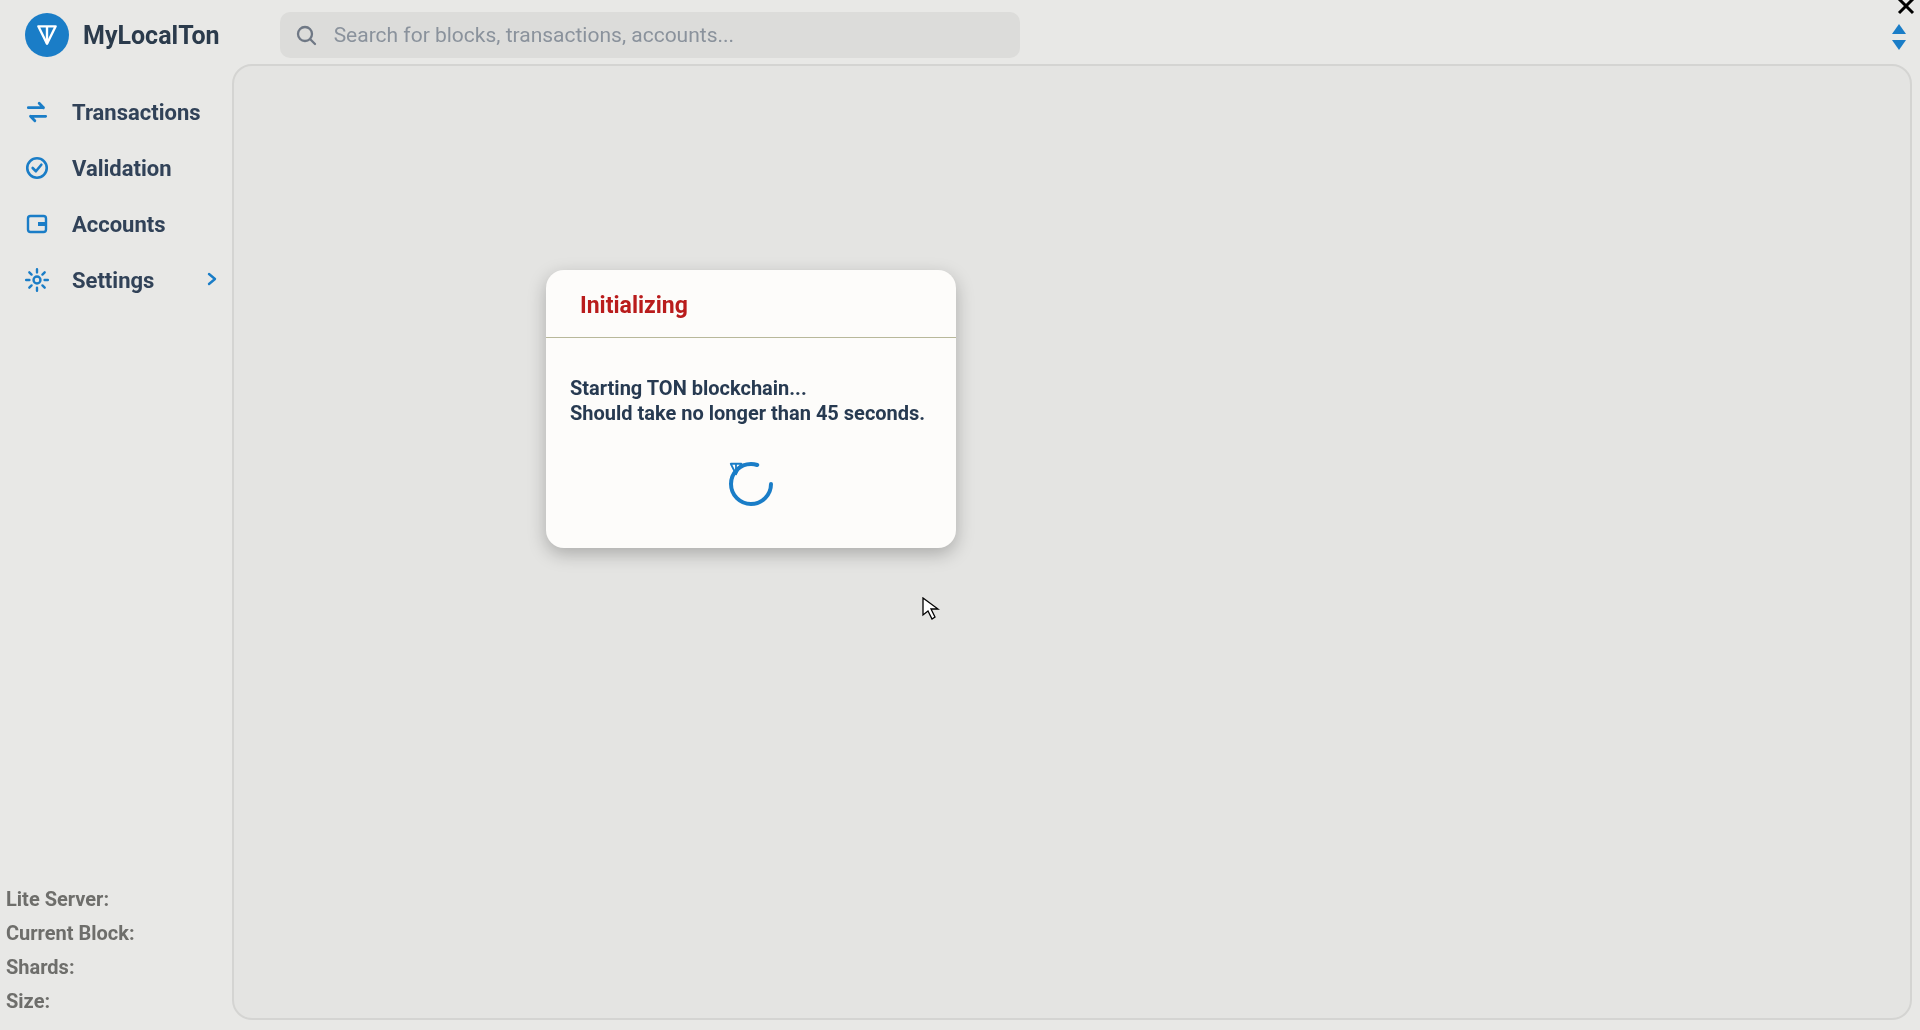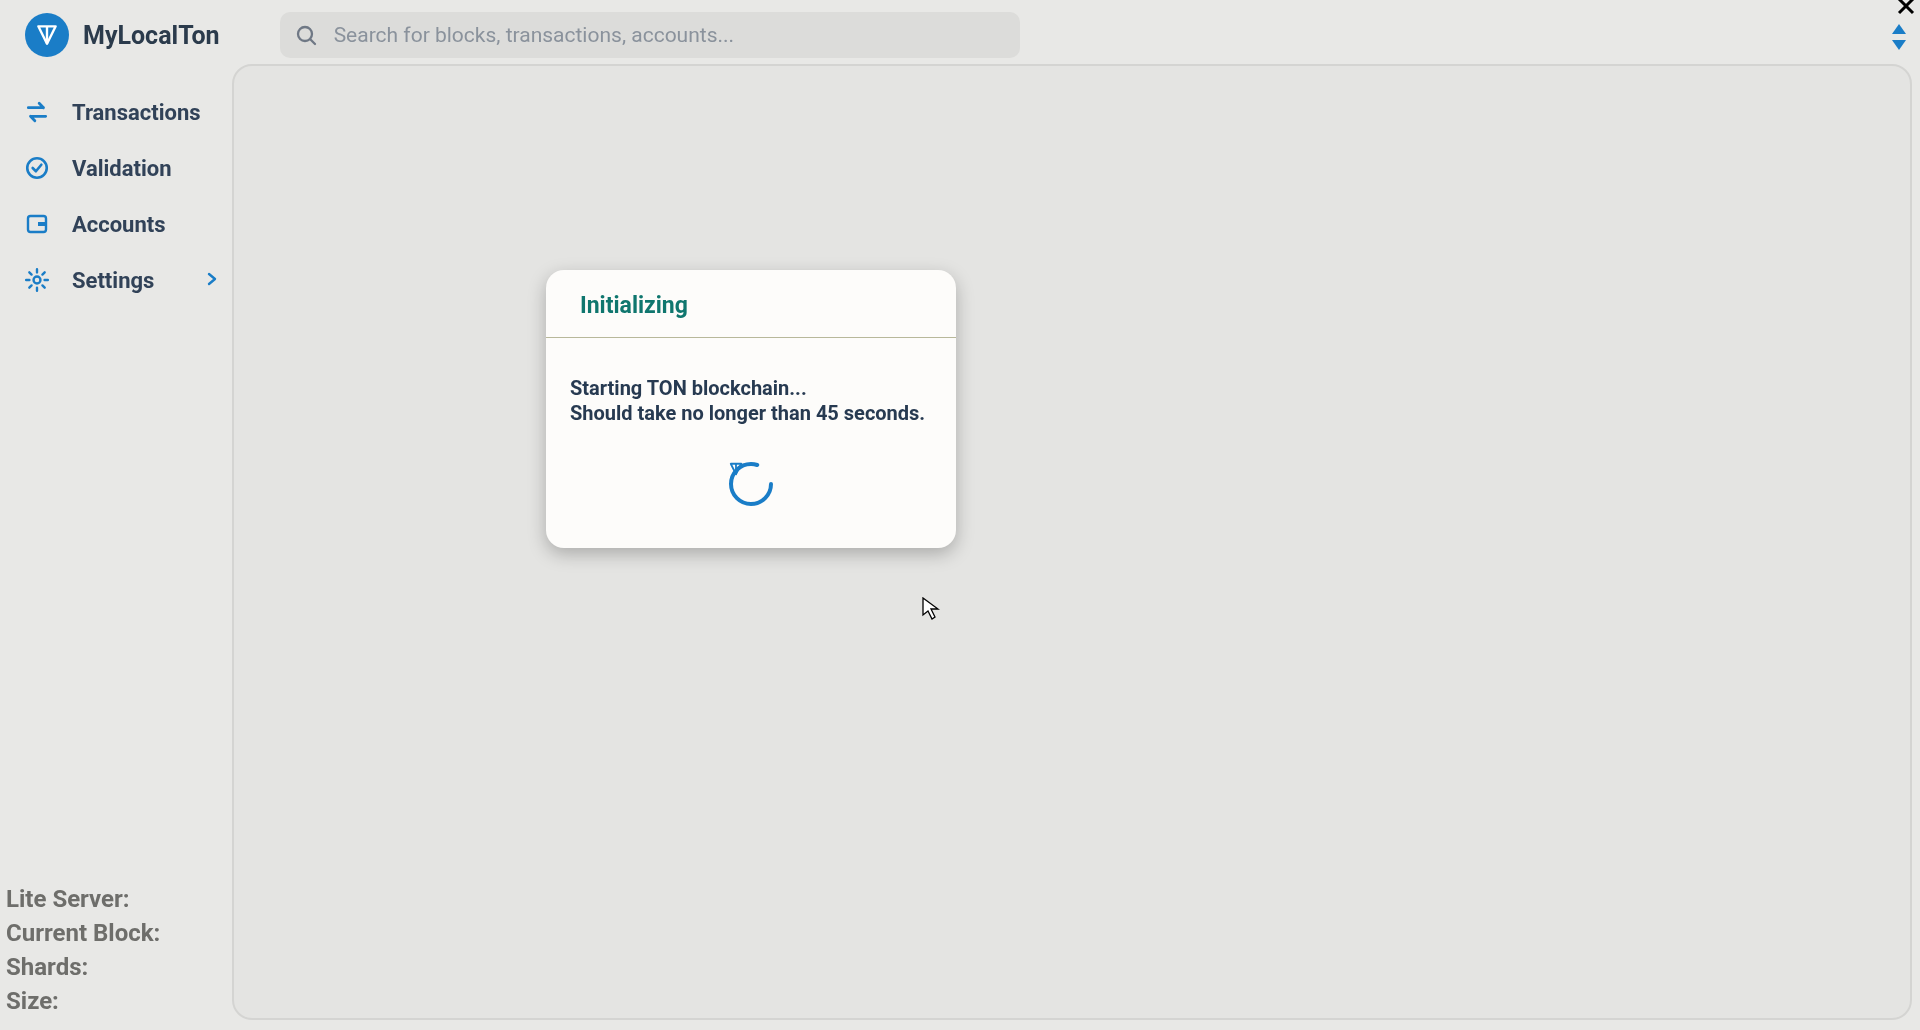--- a/index.html
+++ b/index.html
@@ -16,26 +16,26 @@
   .sort-btn{color:#1a7dc7;cursor:pointer;margin-top:8px;}
   .close-btn{color:#000;cursor:pointer;position:absolute;top:-18px;right:-6px;}
   
   .sidebar{position:absolute;left:0;top:70px;bottom:0;width:230px;display:flex;flex-direction:column;}
   .nav{padding:14px 12px 0 24px;}
   .nav-item{display:flex;align-items:center;gap:22px;height:56px;cursor:pointer;}
   .nav-icon{width:26px;height:26px;display:flex;align-items:center;justify-content:center;color:#1a7dc7;}
   .nav-label{font-size:22px;font-weight:700;color:#314258;}
   .nav-chevron{margin-left:auto;color:#1a7dc7;}
   .status{margin-top:auto;padding:0 0 12px 6px;color:#6e6e6b;font-weight:700;}
-  .status-row{font-size:24px;line-height:34px;}
+  .status-row{font-size:20px;line-height:34px;}
   
   .main{position:absolute;left:232px;right:8px;top:64px;bottom:10px;border-radius:20px;background:#e4e4e2;border:2px solid #d4d4d2;}
   
   .dialog{position:absolute;left:546px;top:270px;width:410px;background:#fdfcfa;border-radius:18px;box-shadow:0 6px 18px rgba(0,0,0,.25);overflow:hidden;}
-  .dialog-header{padding:22px 24px 18px 34px;font-size:23px;font-weight:700;color:#0f766e;border-bottom:1px solid #b8b89a;}
+  .dialog-header{padding:22px 24px 18px 34px;font-size:23px;font-weight:700;color:#b91c1c;border-bottom:1px solid #b8b89a;}
   .dialog-body{padding:38px 24px 10px 24px;}
   .dialog-line{font-size:20px;font-weight:700;color:#273a51;line-height:1.25;}
   .spinner-wrap{display:flex;justify-content:center;align-items:center;padding:34px 0 30px 0;}
   .spinner{width:48px;height:48px;position:relative;}
   .spinner svg{position:absolute;inset:0;}
   .spinner .ring{animation:spin 1.4s linear infinite;}
   @keyframes spin{to{transform:rotate(360deg);}}
   .spinner .glyph{position:absolute;inset:0;display:flex;align-items:center;justify-content:center;}
   
   .cursor{position:absolute;left:922px;top:597px;pointer-events:none;}

